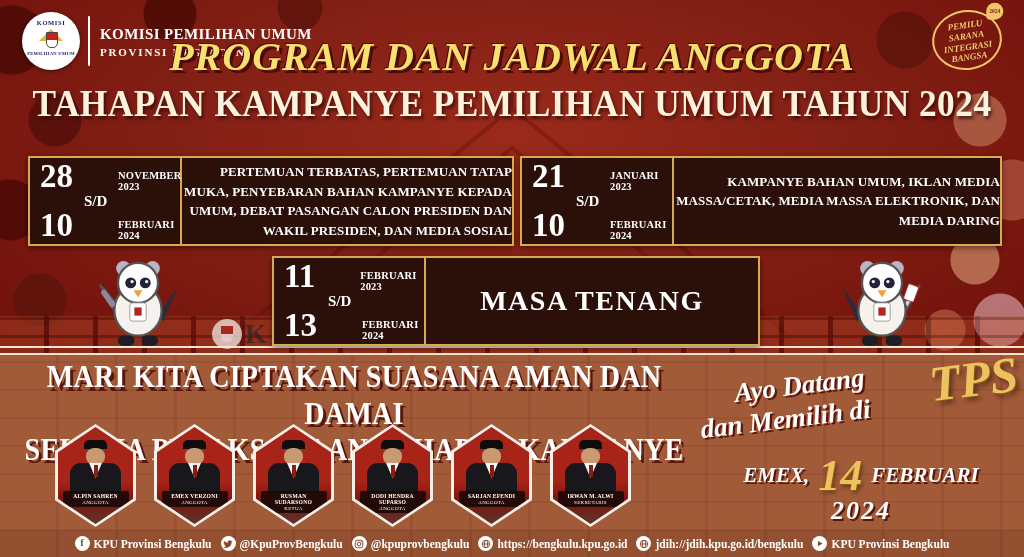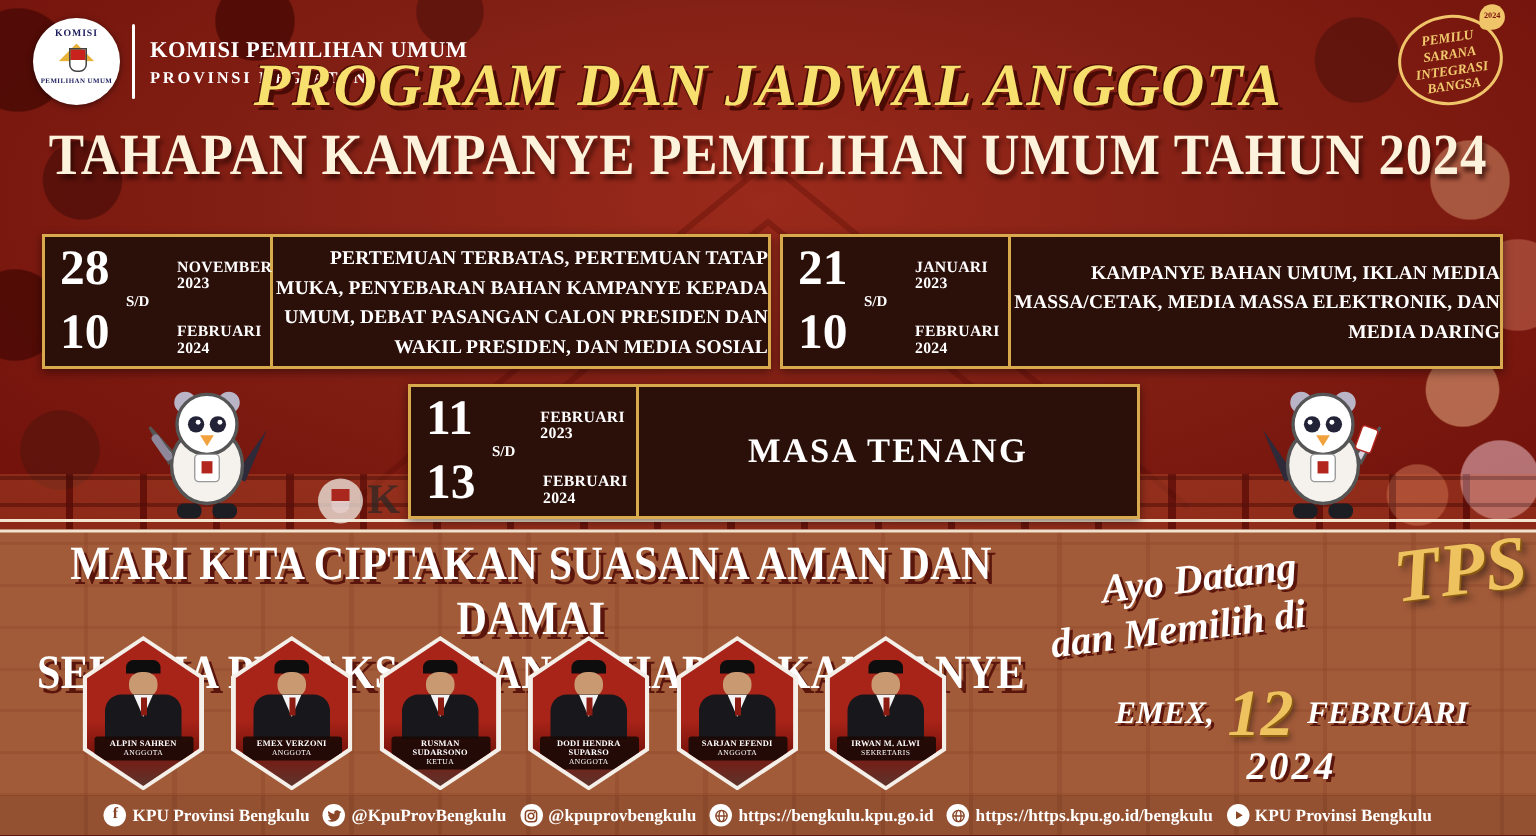--- a/index.html
+++ b/index.html
@@ -70,24 +70,24 @@
   .sbox{position:absolute;background:#2b0f09;border:2px solid #d9a94e;display:flex;
     box-shadow:0 2px 6px rgba(0,0,0,.45);}
   .box1{left:28px;top:156px;width:482px;height:86px;}
   .box2{left:520px;top:156px;width:478px;height:86px;}
   .box3{left:272px;top:256px;width:484px;height:86px;}
   .date-col{width:152px;min-width:152px;border-right:2px solid #d9a94e;display:flex;
     flex-direction:column;justify-content:center;padding:3px 6px 3px 10px;color:#fff;box-sizing:border-box;}
   .date-row{display:flex;align-items:center;gap:5px;}
   .date-num{font-size:33px;font-weight:bold;line-height:.85;}
   .date-rest{font-size:10.5px;font-weight:bold;letter-spacing:.2px;margin-top:8px;padding-left:40px;}
-  .date-sep{font-size:10px;font-weight:bold;margin:1px 0 1px 44px;}
+  .date-sep{font-size:15px;font-weight:bold;margin:1px 0 1px 44px;}
   .desc{flex:1;display:flex;align-items:center;justify-content:center;color:#fff;
     font-weight:bold;font-size:13px;line-height:1.5;text-align:right;padding:4px 0;letter-spacing:.1px;}
-  .box3 .desc{font-size:23px;letter-spacing:1.5px;}
+  .box3 .desc{font-size:28px;letter-spacing:1.5px;}
 
   
   .mascot{position:absolute;width:92px;height:100px;}
   .mascot-left{left:92px;top:252px;}
   .mascot-right{left:836px;top:252px;transform:scaleX(-1);}
 
   
   .wm{position:absolute;left:212px;top:318px;display:flex;align-items:center;gap:3px;opacity:.75;}
   .wm-circle{width:30px;height:30px;border-radius:50%;background:#efe9e2;position:relative;}
   .wm-circle::after{content:"";position:absolute;left:9px;top:7px;width:12px;height:16px;
@@ -275,21 +275,21 @@
     <div>MARI KITA CIPTAKAN SUASANA AMAN DAN DAMAI</div>
     <div>SELAMA PELAKSANAAN TAHAPAN KAMPANYE</div>
   </div>
 
   <div class="cta">
     <div class="cta-s1">Ayo Datang</div>
     <div class="cta-s2">dan Memilih di</div>
     <div class="cta-tps">TPS</div>
     <div class="cta-date">
       <span class="cta-day">EMEX,</span>
-      <span class="cta-num">12</span>
+      <span class="cta-num">14</span>
       <span class="cta-month">FEBRUARI</span>
     </div>
     <div class="cta-year">2024</div>
   </div>
 
   <div class="members">
     <div class="hex">
       <div class="hex-in">
         <div class="cap"></div>
           <div class="face"></div>
@@ -403,21 +403,21 @@
       <span>https://bengkulu.kpu.go.id</span>
     </div>
     <div class="f-item">
       <span class="f-ic">
         <svg width="10" height="10" viewBox="0 0 24 24" fill="none" stroke="#8a4527" stroke-width="2.2">
             <circle cx="12" cy="12" r="9"></circle>
             <ellipse cx="12" cy="12" rx="4" ry="9"></ellipse>
             <line x1="3" y1="12" x2="21" y2="12"></line>
           </svg>
       </span>
-      <span>https://https.kpu.go.id/bengkulu</span>
+      <span>jdih://jdih.kpu.go.id/bengkulu</span>
     </div>
     <div class="f-item">
       <span class="f-ic">
         <svg width="9" height="9" viewBox="0 0 24 24" fill="#8a4527">
             <polygon points="8,5 20,12 8,19"></polygon>
           </svg>
       </span>
       <span>KPU Provinsi Bengkulu</span>
     </div>
   </div>

